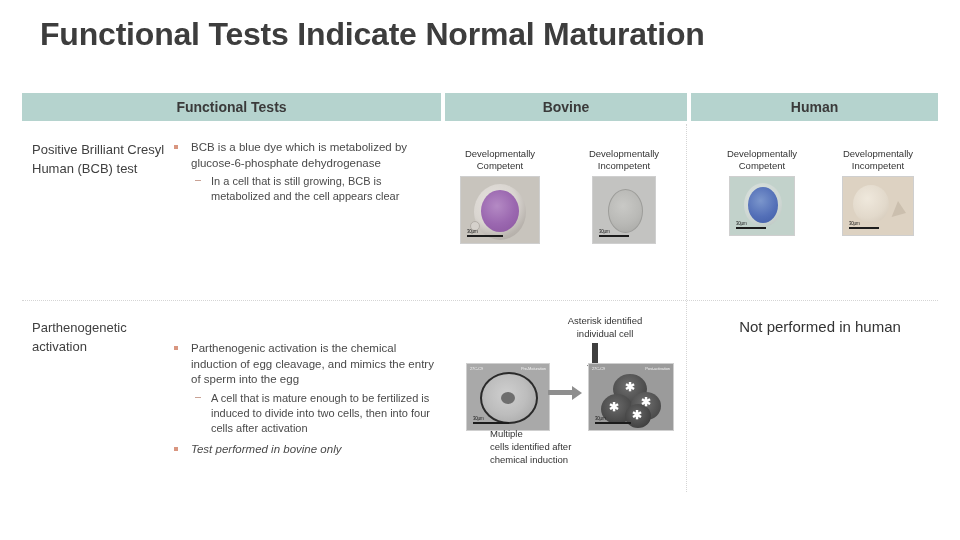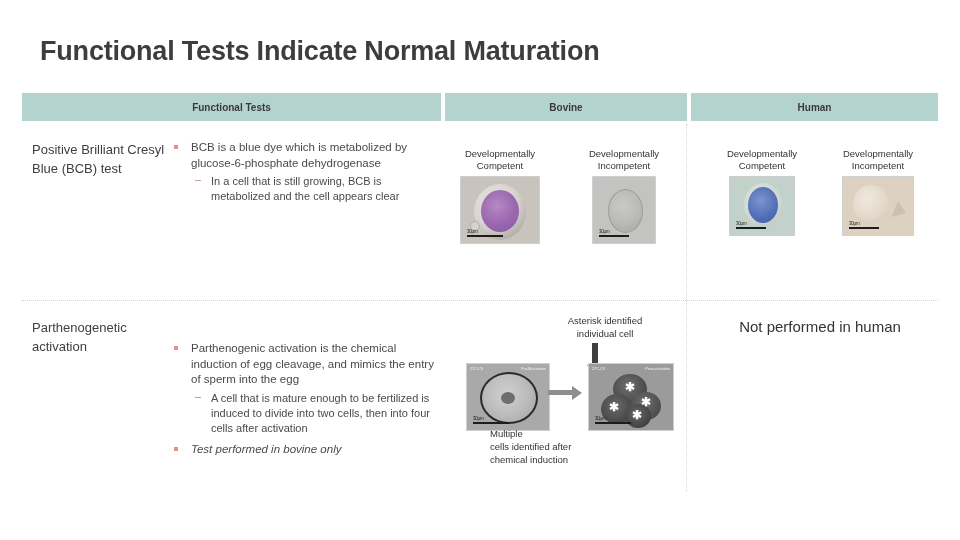--- a/index.html
+++ b/index.html
@@ -14,22 +14,22 @@
     overflow: hidden;
     font-family: "Liberation Sans", sans-serif;
     color: #404040;
     position: relative;
   }
 
   
   #slide-title {
     position: absolute;
     left: 40px;
-    top: 36px;
-    font-size: 27px;
+    top: 16px;
+    font-size: 32px;
     font-weight: bold;
     color: #3d3d3d;
     letter-spacing: -0.2px;
     white-space: nowrap;
   }
 
   
   #header-row {
     position: absolute;
     left: 22px;
@@ -38,21 +38,21 @@
     height: 28px;
   }
   .hdr-cell {
     position: absolute;
     top: 0;
     height: 28px;
     background: #b5d3ce;
     display: flex;
     align-items: center;
     justify-content: center;
-    font-size: 10px;
+    font-size: 14px;
     font-weight: bold;
     color: #3a3a3a;
   }
   #hdr-functional { left: 0px;   width: 419px; }
   #hdr-bovine     { left: 423px; width: 242px; }
   #hdr-human      { left: 669px; width: 247px; }
 
   
   #row-divider {
     position: absolute;
@@ -290,21 +290,21 @@
     <span>Bovine</span>
   </div>
   <div class="hdr-cell" id="hdr-human">
     <span>Human</span>
   </div>
 </div>
 
 <div id="row-divider"></div>
 <div id="col-divider"></div>
 
-<div class="row-label" id="row1-label">Positive Brilliant Cresyl Blue (BCB) test</div>
+<div class="row-label" id="row1-label">Positive Brilliant Cresyl Human (BCB) test</div>
 
 <div class="desc-block" id="row1-desc">
   <div class="bullet-l1">
     <span class="mk"></span>
     <span>BCB is a blue dye which is metabolized by glucose-6-phosphate dehydrogenase</span>
   </div>
   <div class="sub-list">
     <div class="bullet-l2">
       <span class="mk"></span>
       <span>In a cell that is still growing, BCB is metabolized and the cell appears clear</span>

